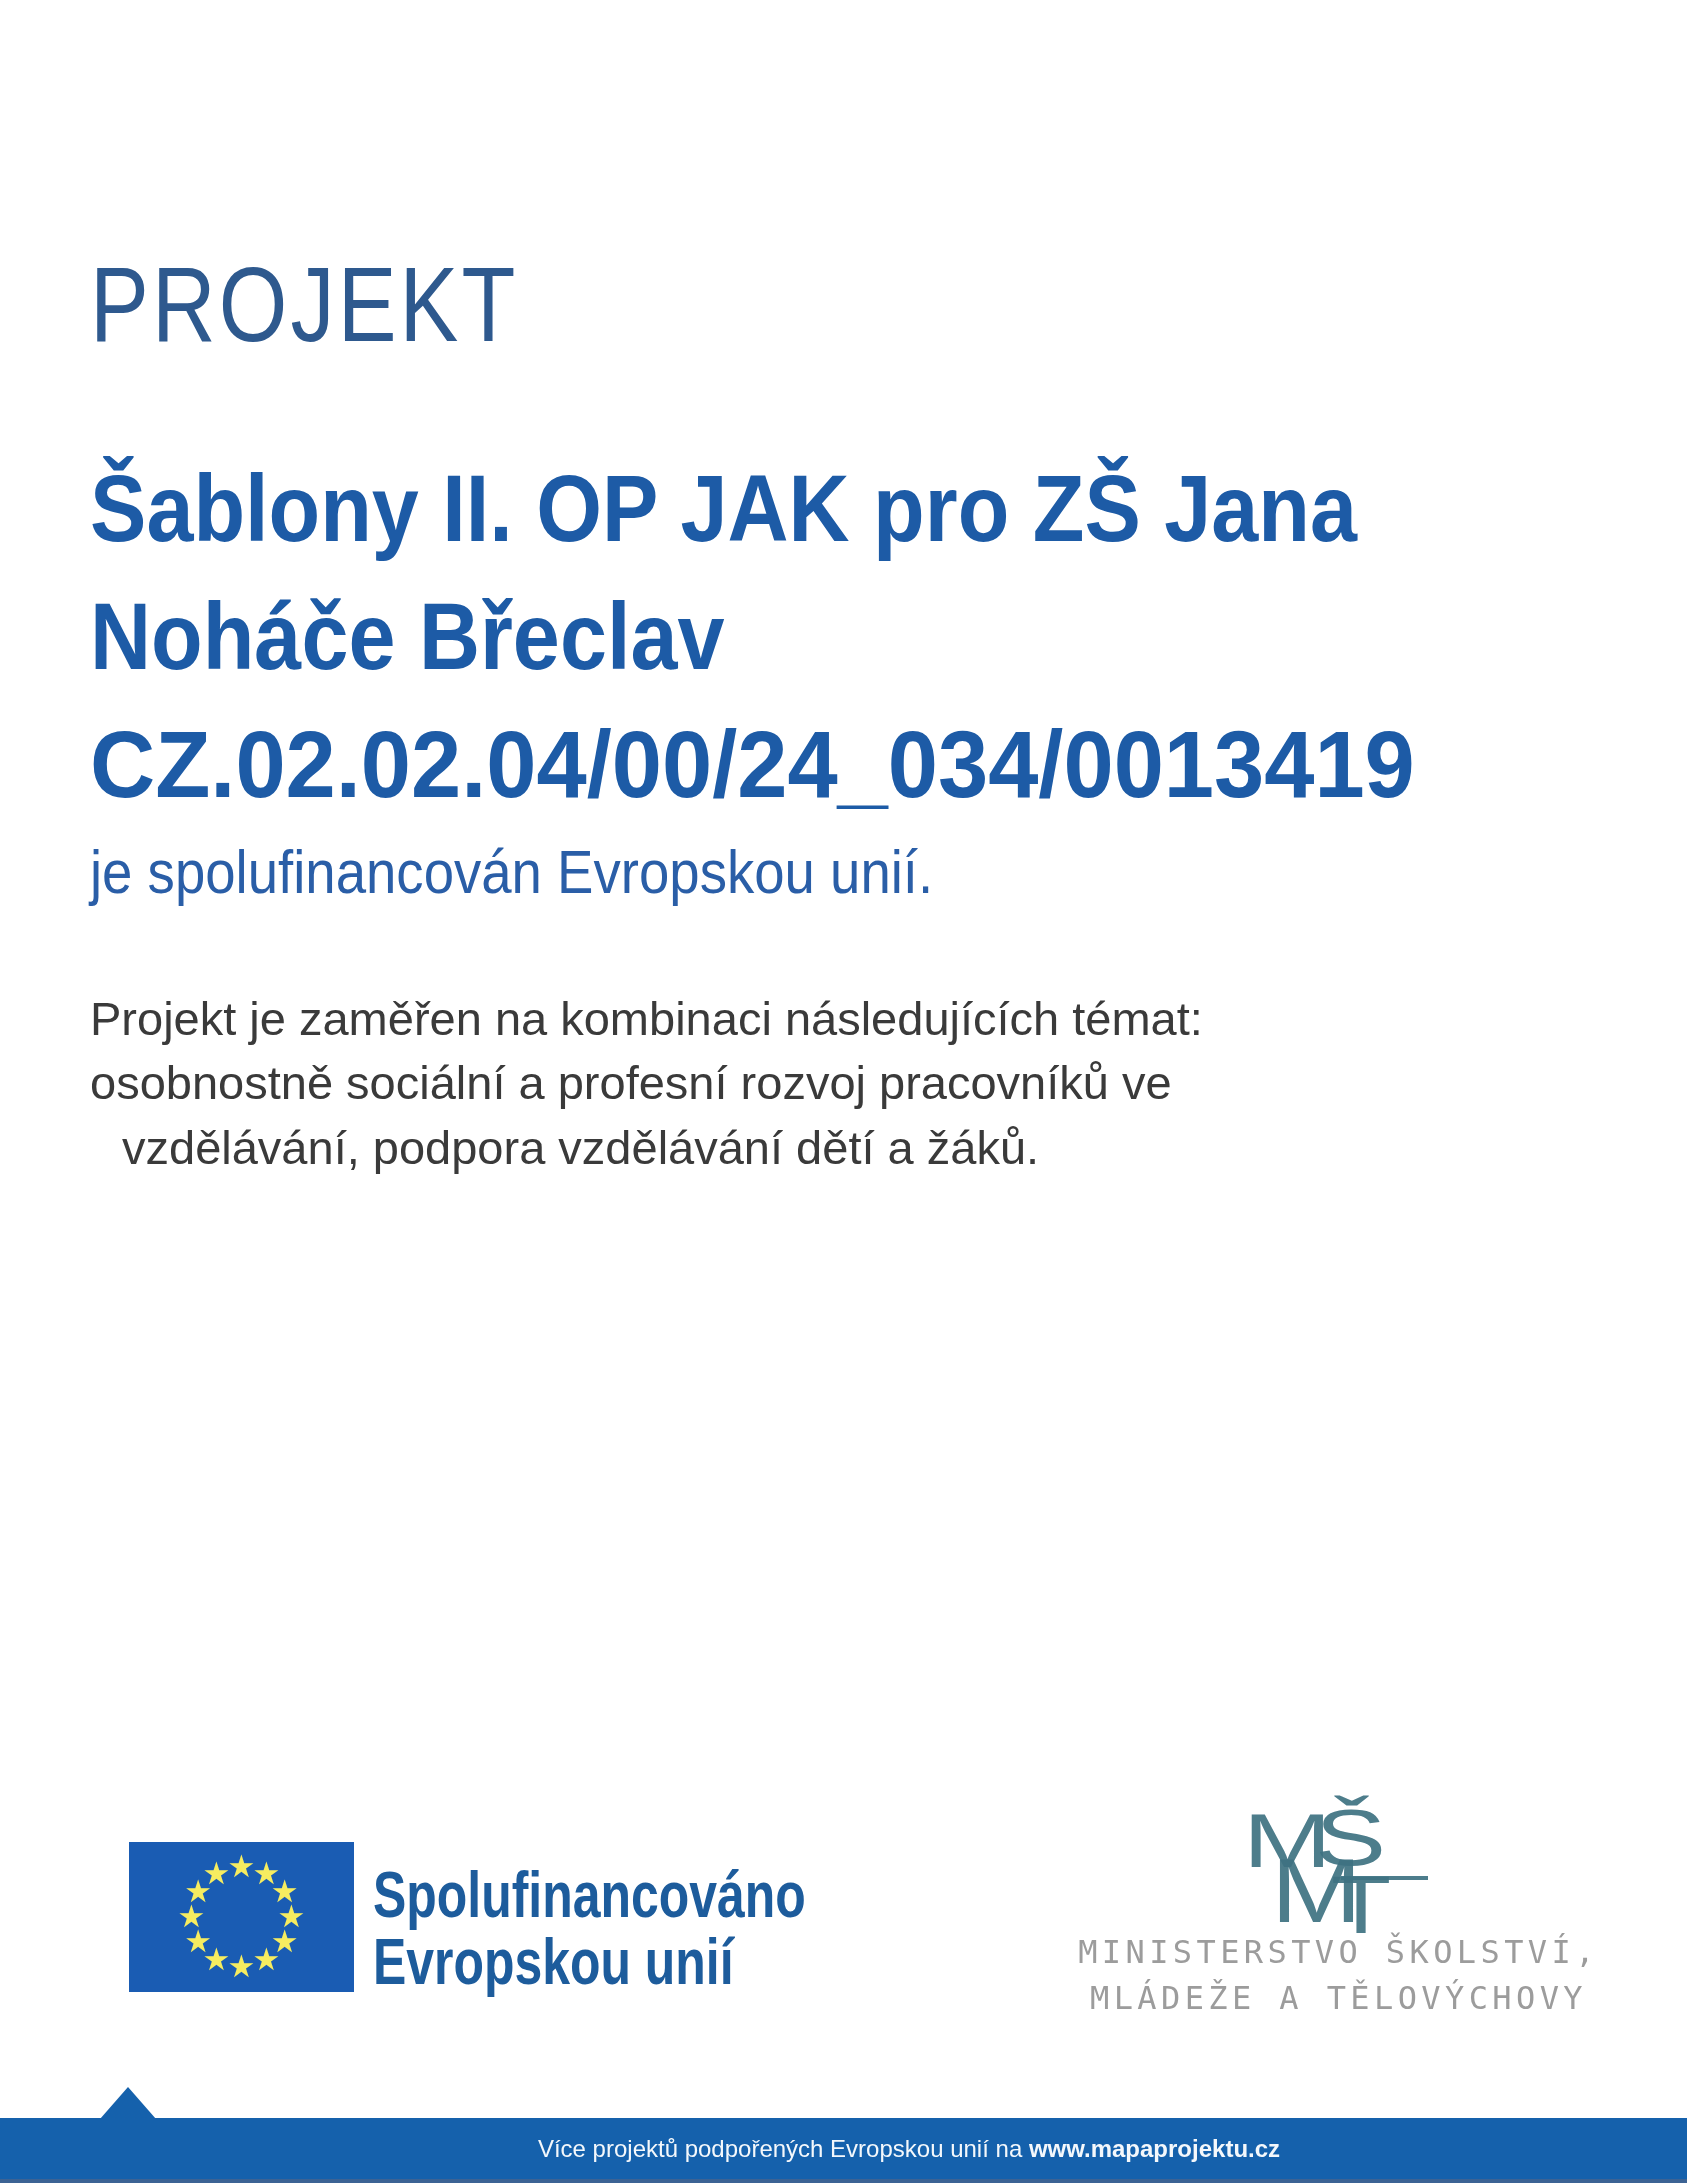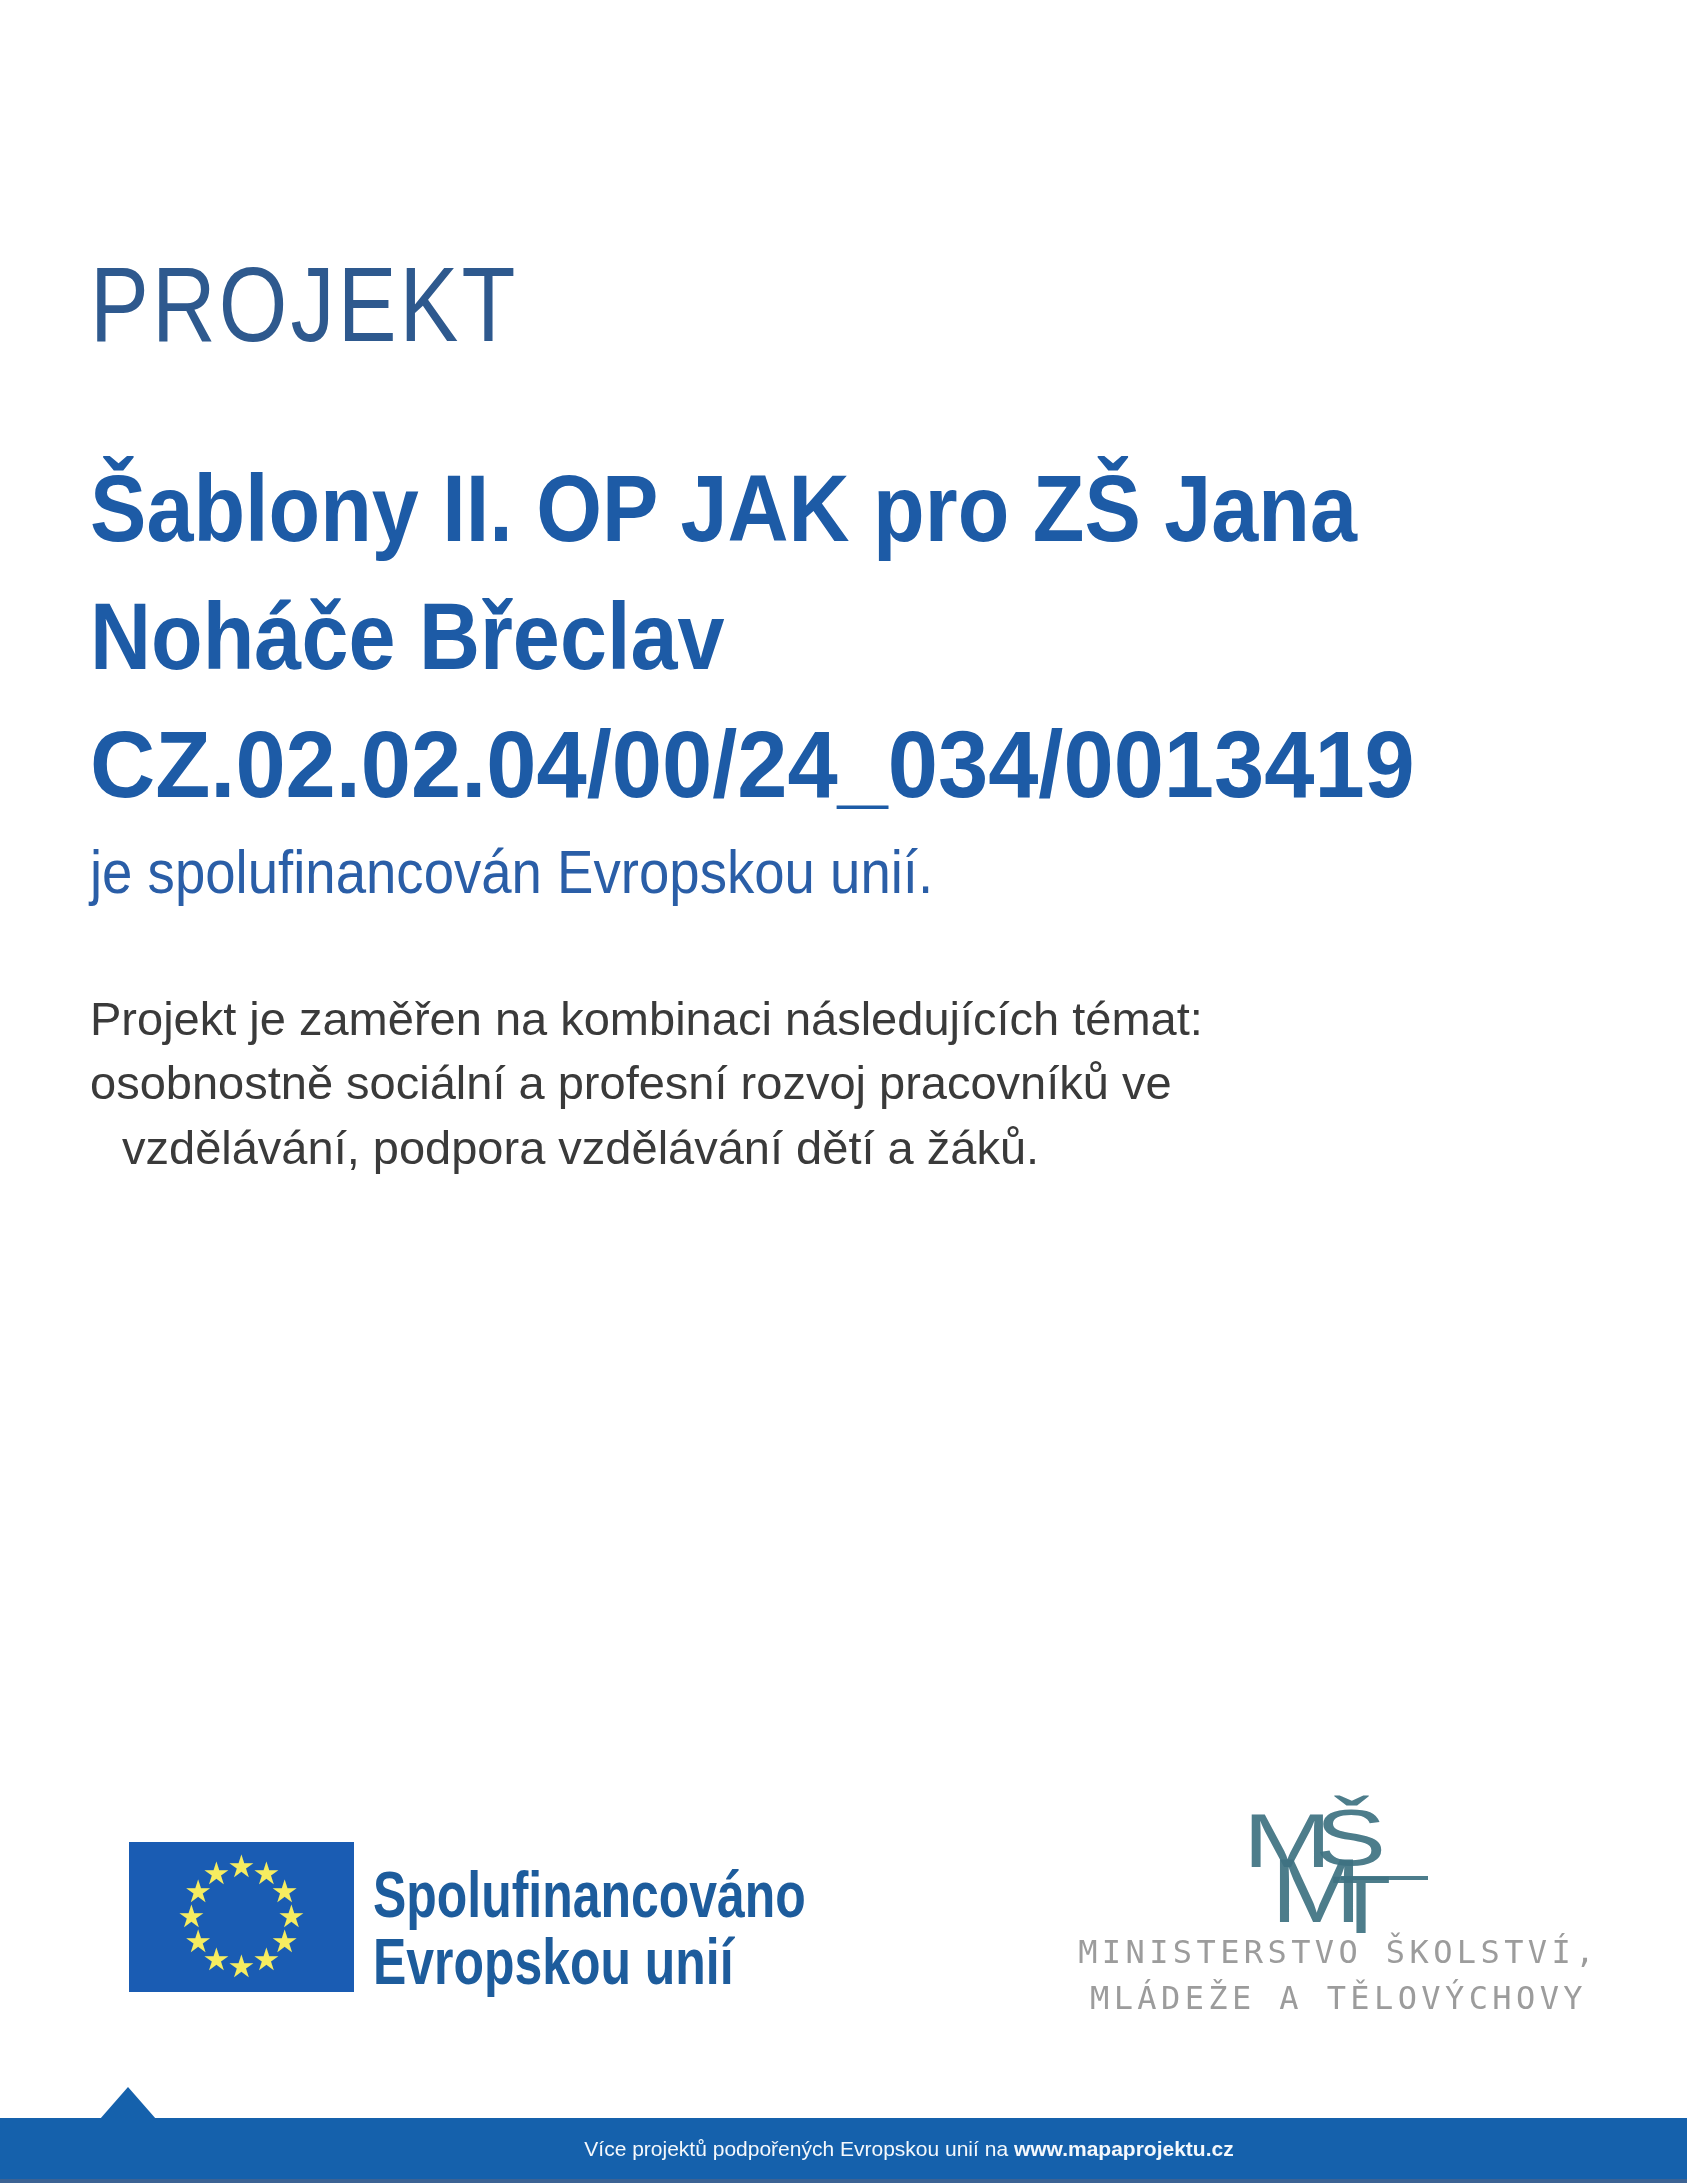--- a/index.html
+++ b/index.html
@@ -104,21 +104,21 @@
     left:0;top:2118px;width:1687px;height:65px;
     background:var(--bar_blue,#1561ac);
   }
   .footer-bar-edge{
     position:absolute;left:0;bottom:0;width:100%;height:3.7px;
     background:var(--bar_edge,#46648e);opacity:.8;
   }
   .footer-text{
     position:absolute;left:0;top:0;width:100%;height:62px;
     line-height:62px;text-align:center;padding-left:131px;box-sizing:border-box;
-    font-size:21px;color:var(--footer_text,#f4f8fc);white-space:pre;
+    font-size:24px;color:var(--footer_text,#f4f8fc);white-space:pre;
   }
   .footer-text b{font-weight:bold;}
 </style>
 </head>
 <body>
 
 <div class="abs kicker">PROJEKT</div>
 
 <div class="abs title-line title-l1">Šablony II. OP JAK pro ZŠ Jana</div>
 <div class="abs title-line title-l2">Noháče Břeclav</div>

